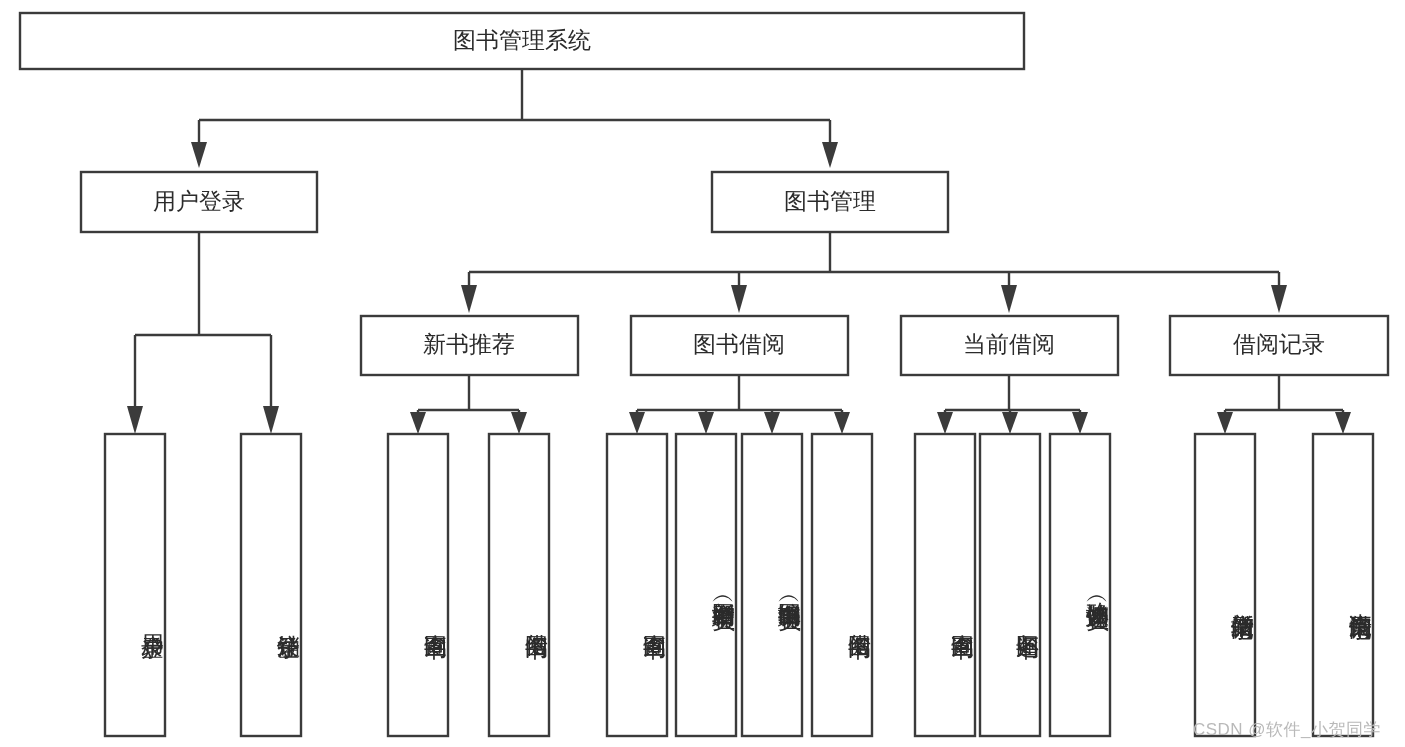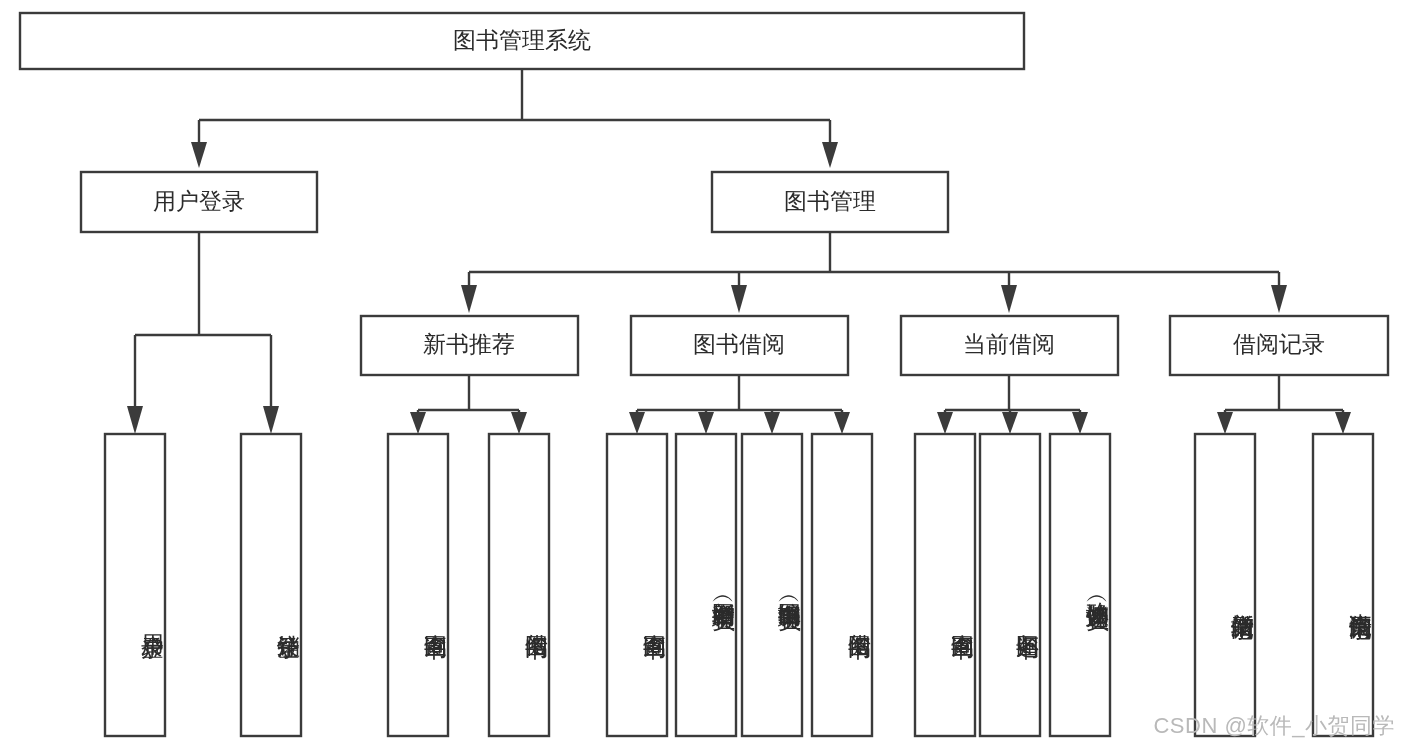--- a/index.html
+++ b/index.html
@@ -59,24 +59,24 @@
     line-height: 1.05;
     letter-spacing: 1px;
     white-space: nowrap;
     display: flex;
     align-items: flex-start;
     justify-content: center;
     pointer-events: none;
   }
   .watermark {
     position: absolute;
-    right: 10px;
+    right: 24px;
     bottom: 6px;
     font-family: "Liberation Sans", "DejaVu Sans", sans-serif;
-    font-size: 22px;
+    font-size: 17px;
     color: #b9b9b9;
     letter-spacing: 0.5px;
     white-space: nowrap;
   }
 </style>
 </head>
 <body>
 
 <div id="diagram-root">
 

